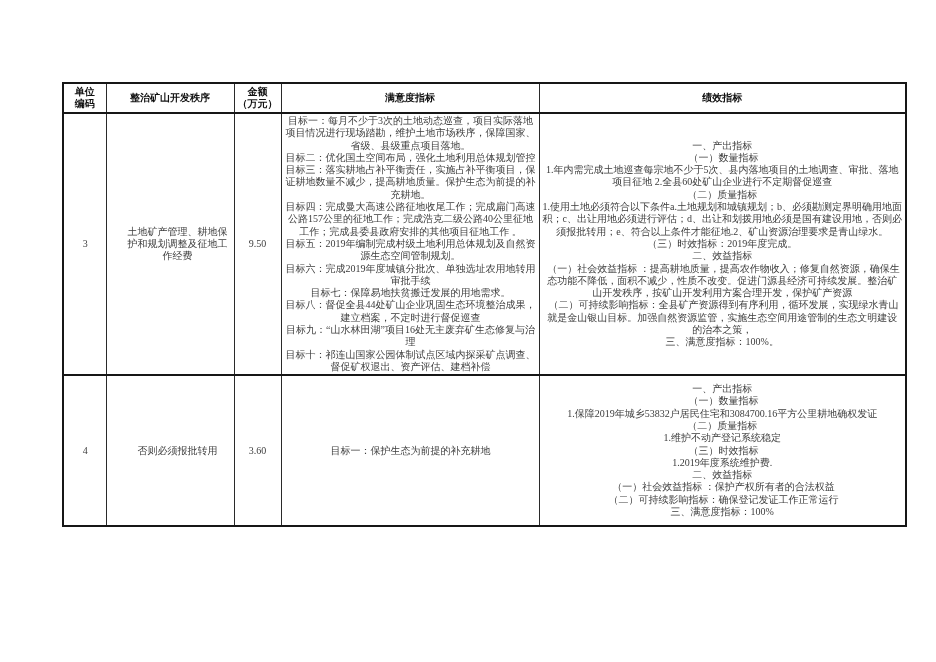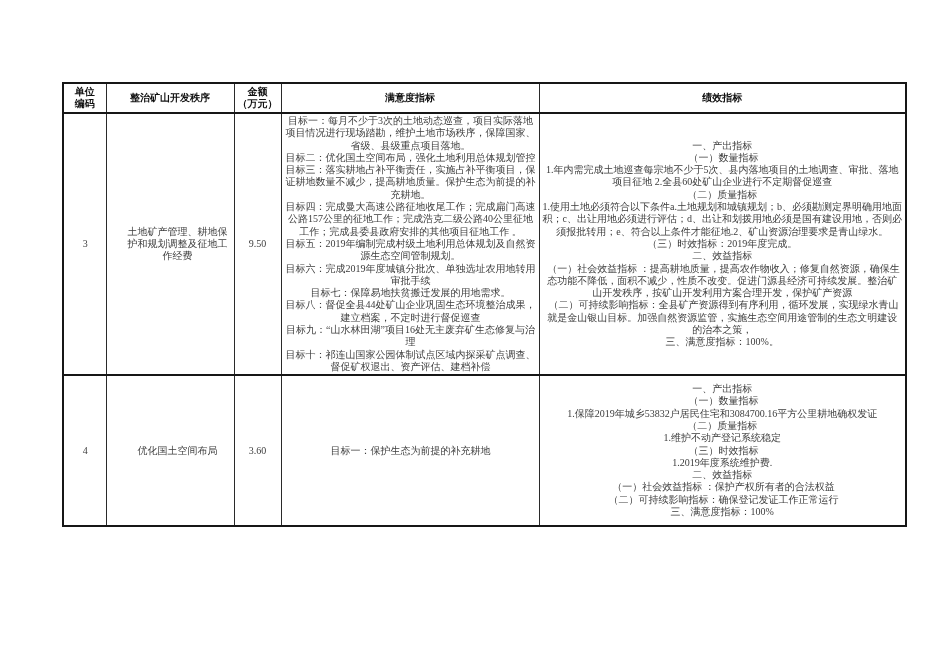--- a/index.html
+++ b/index.html
@@ -108,21 +108,21 @@
 （二）质量指标
 1.使用土地必须符合以下条件a.土地规划和城镇规划；b、必须勘测定界明确用地面积；c、出让用地必须进行评估；d、出让和划拨用地必须是国有建设用地，否则必须报批转用；e、符合以上条件才能征地.2、矿山资源治理要求是青山绿水。
 （三）时效指标：2019年度完成。
 二、效益指标
  （一）社会效益指标 ：提高耕地质量，提高农作物收入；修复自然资源，确保生态功能不降低，面积不减少，性质不改变。促进门源县经济可持续发展。整治矿山开发秩序，按矿山开发利用方案合理开发，保护矿产资源
  （二）可持续影响指标：全县矿产资源得到有序利用，循环发展，实现绿水青山就是金山银山目标。加强自然资源监管，实施生态空间用途管制的生态文明建设的治本之策，
 三、满意度指标：100%。</td>
       </tr>
       <tr class="row-b">
         <td class="cell-code">4</td>
-        <td class="cell-name">优化国土空间布局</td>
+        <td class="cell-name">否则必须报批转用</td>
         <td class="cell-amount">3.60</td>
         <td class="cell-goals">目标一：保护生态为前提的补充耕地</td>
         <td class="cell-indic">一、产出指标
  （一）数量指标
 1.保障2019年城乡53832户居民住宅和3084700.16平方公里耕地确权发证
 （二）质量指标
 1.维护不动产登记系统稳定
  （三）时效指标
 1.2019年度系统维护费.
 二、效益指标

